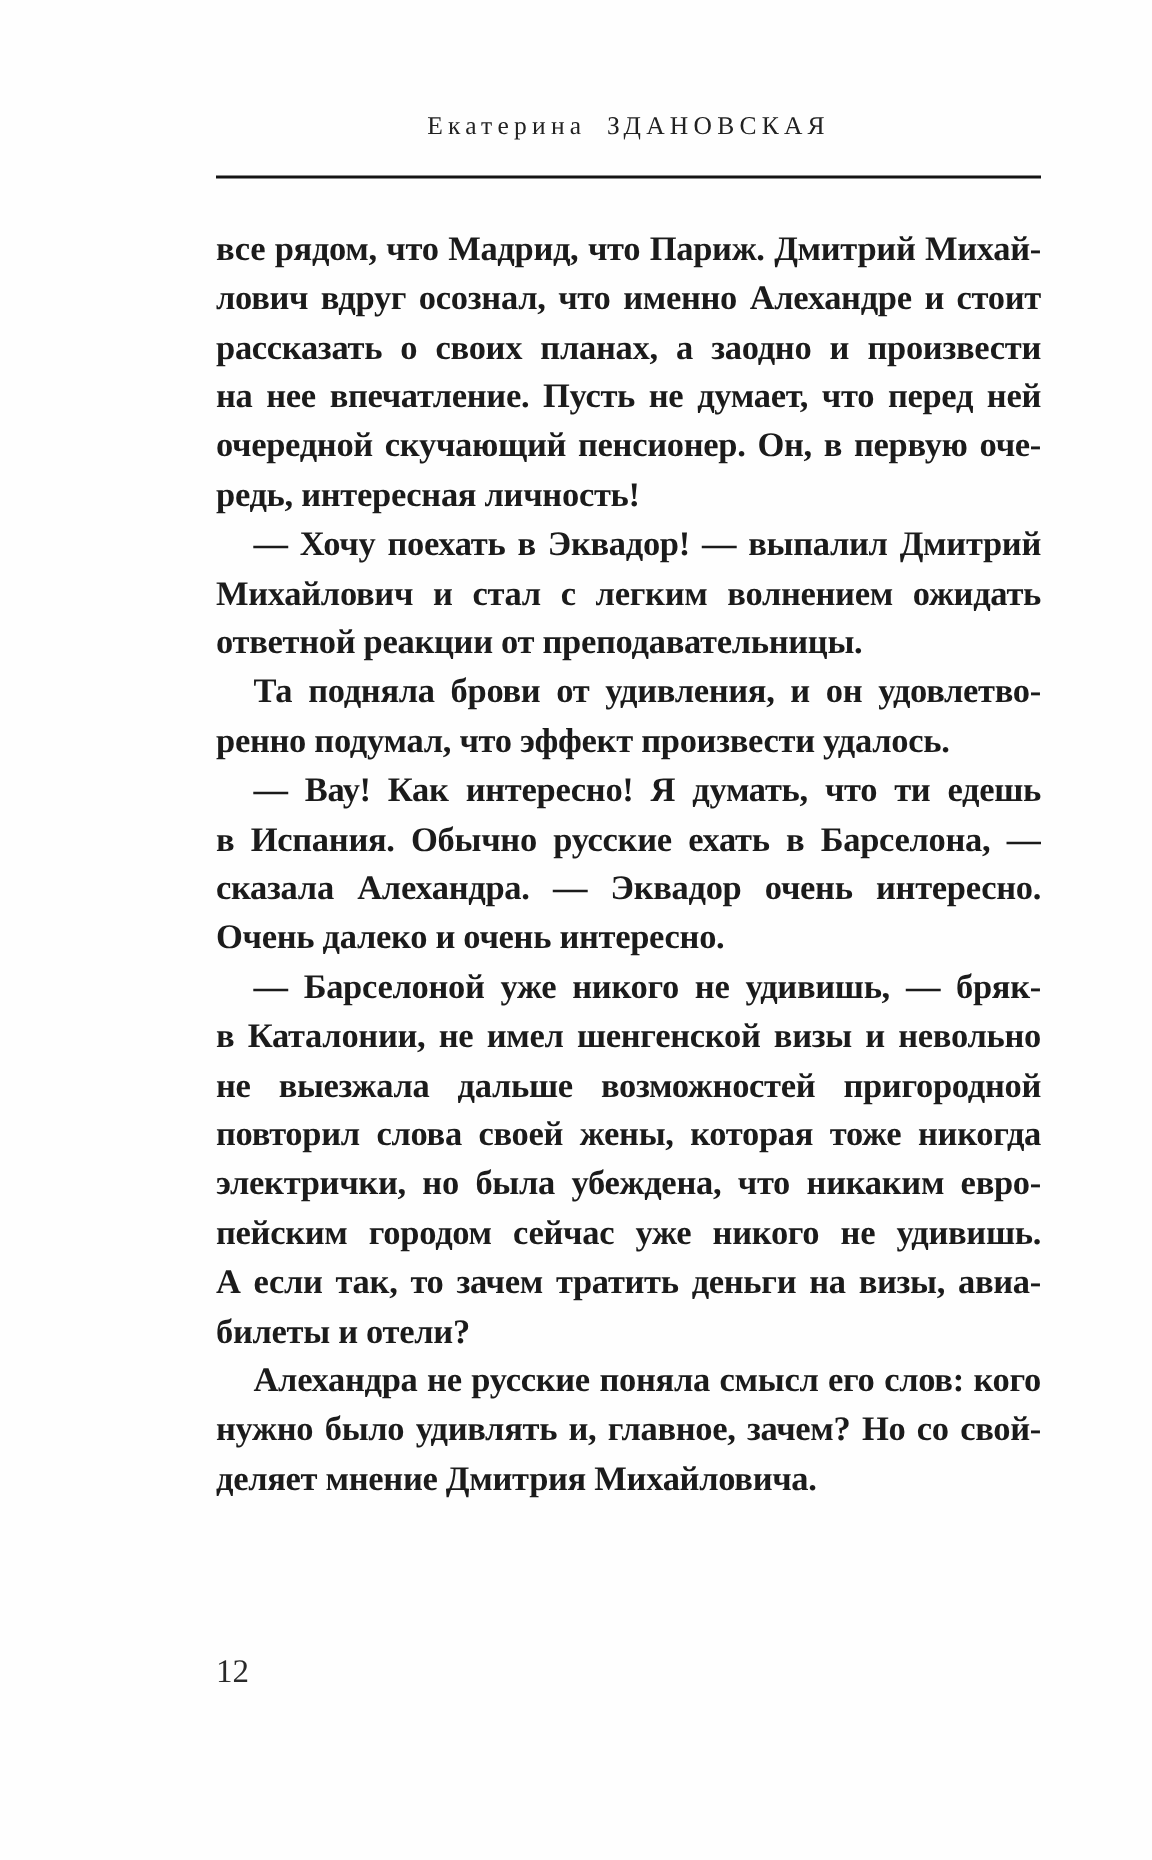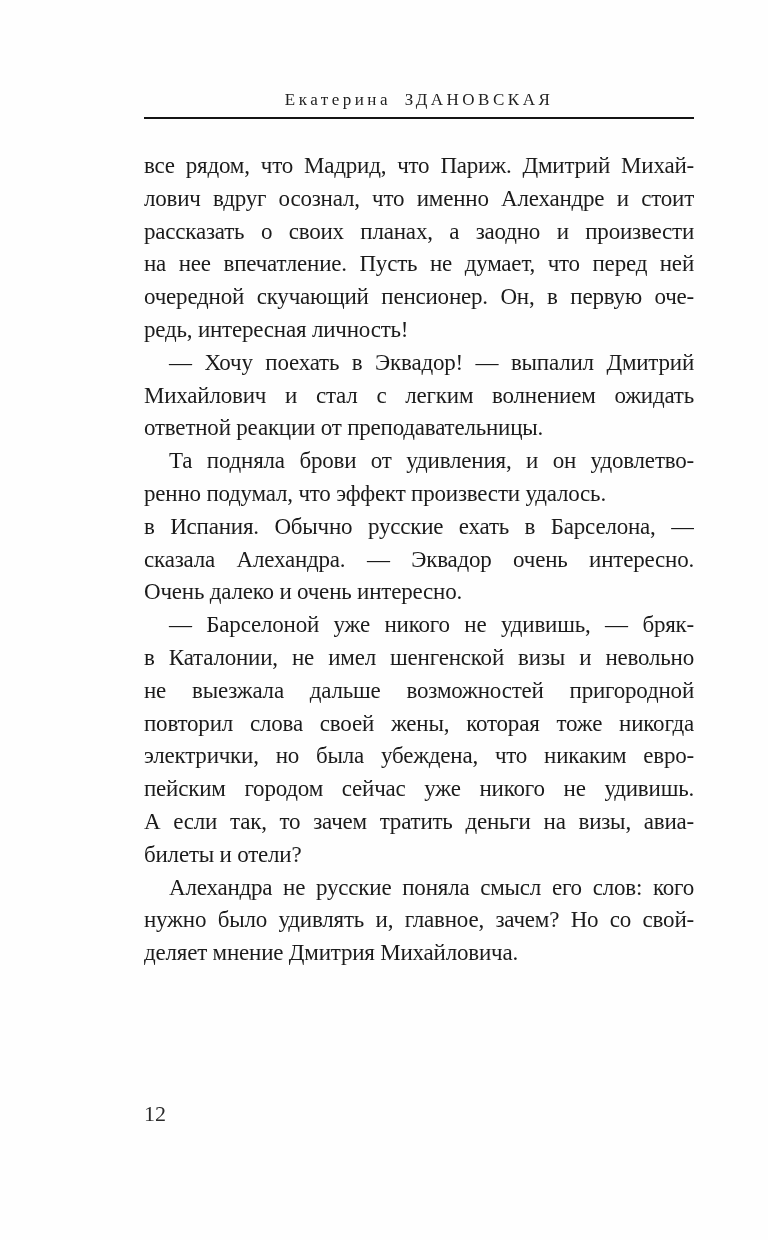--- a/index.html
+++ b/index.html
@@ -24,38 +24,39 @@
     position: absolute;
     left: 144px;
     top: 0;
     width: 550px;
     height: 119px;
     display: flex;
     align-items: flex-end;
     justify-content: center;
     box-sizing: border-box;
     border-bottom: 2px solid #141414;
-    padding-bottom: 7px;
+    padding-bottom: 23px;
     font-size: 17px;
     letter-spacing: 3.5px;
     word-spacing: 6px;
     color: #222;
     white-space: nowrap;
   }
   .body-text {
     position: absolute;
     left: 144px;
     top: 150px;
     width: 550px;
     font-size: 23px;
     line-height: 32.8px;
     letter-spacing: -0.2px;
   }
   .paragraph {
     margin: 0;
+    font-weight: bold;
   }
   .line {
     text-align: justify;
     text-align-last: justify;
     white-space: normal;
     overflow: hidden;
     height: 32.8px;
   }
   .line.para-end {
     text-align-last: left;
@@ -93,20 +94,21 @@
       <div class="paragraph">
         <div class="line indented">— Хочу поехать в Эквадор! — выпалил Дмитрий</div>
         <div class="line">Михайлович и стал с легким волнением ожидать</div>
         <div class="line para-end">ответной реакции от преподавательницы.</div>
       </div>
       <div class="paragraph">
         <div class="line indented">Та подняла брови от удивления, и он удовлетво-</div>
         <div class="line para-end">ренно подумал, что эффект произвести удалось.</div>
       </div>
       <div class="paragraph">
+        <div class="line indented">— Вау! Как интересно! Я думать, что ти едешь</div>
         <div class="line">в Испания. Обычно русские ехать в Барселона, —</div>
         <div class="line">сказала Алехандра. — Эквадор очень интересно.</div>
         <div class="line para-end">Очень далеко и очень интересно.</div>
       </div>
       <div class="paragraph">
         <div class="line indented">— Барселоной уже никого не удивишь, — бряк-</div>
         <div class="line">в Каталонии, не имел шенгенской визы и невольно</div>
         <div class="line">не выезжала дальше возможностей пригородной</div>
         <div class="line">повторил слова своей жены, которая тоже никогда</div>
         <div class="line">электрички, но была убеждена, что никаким евро-</div>

